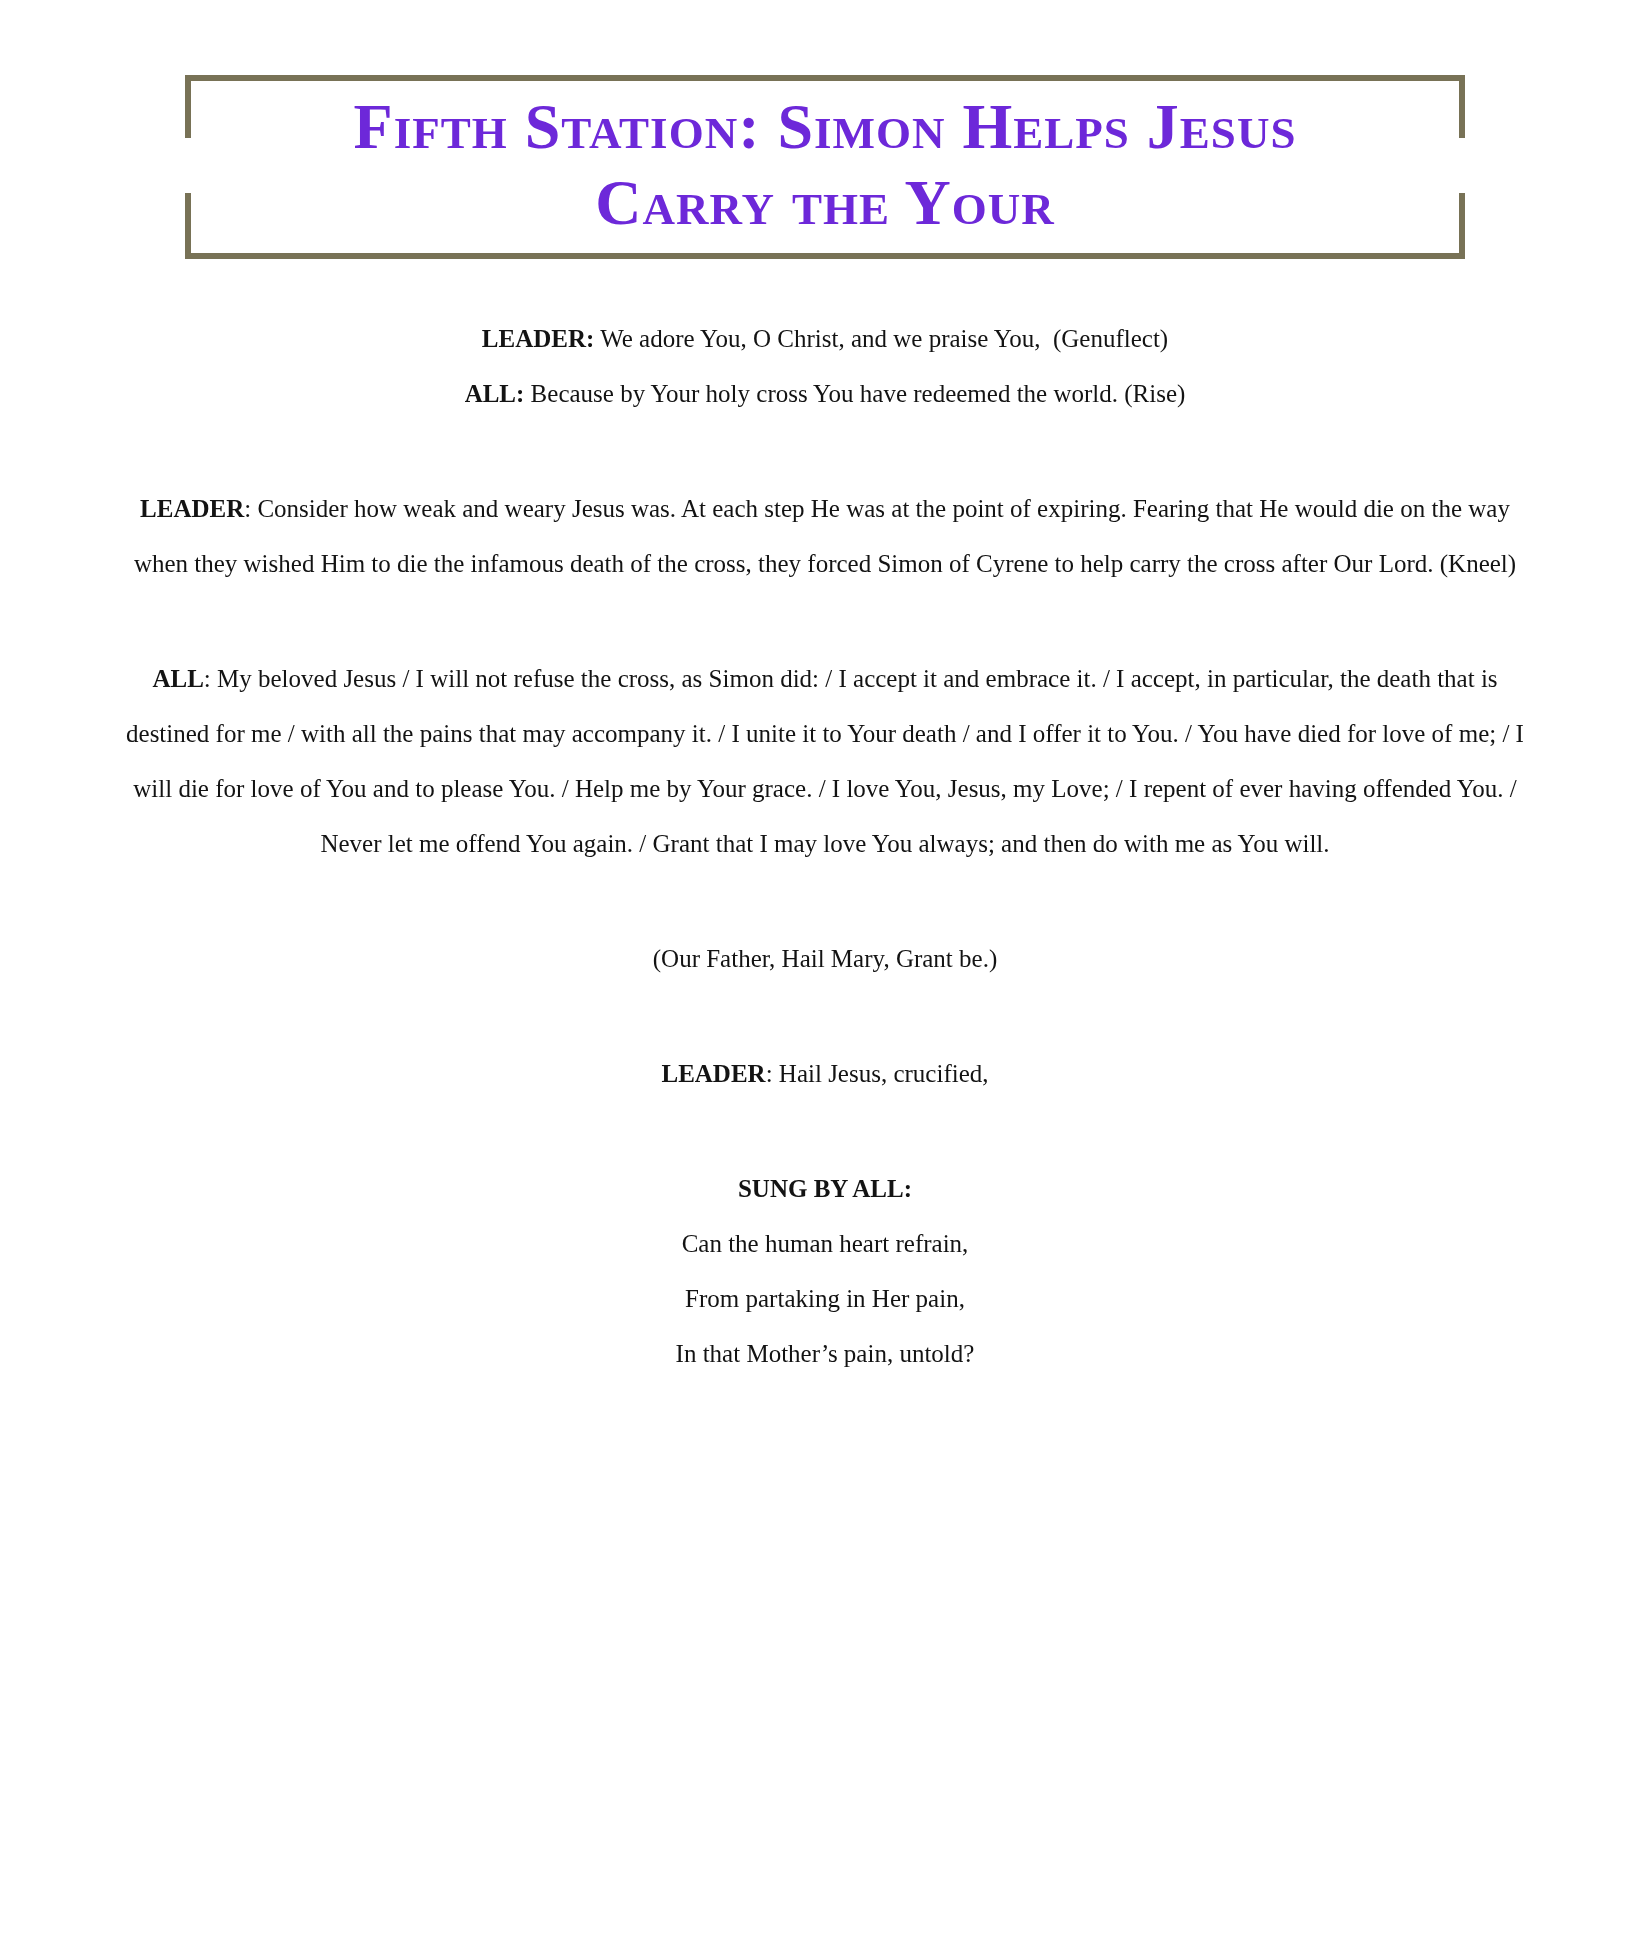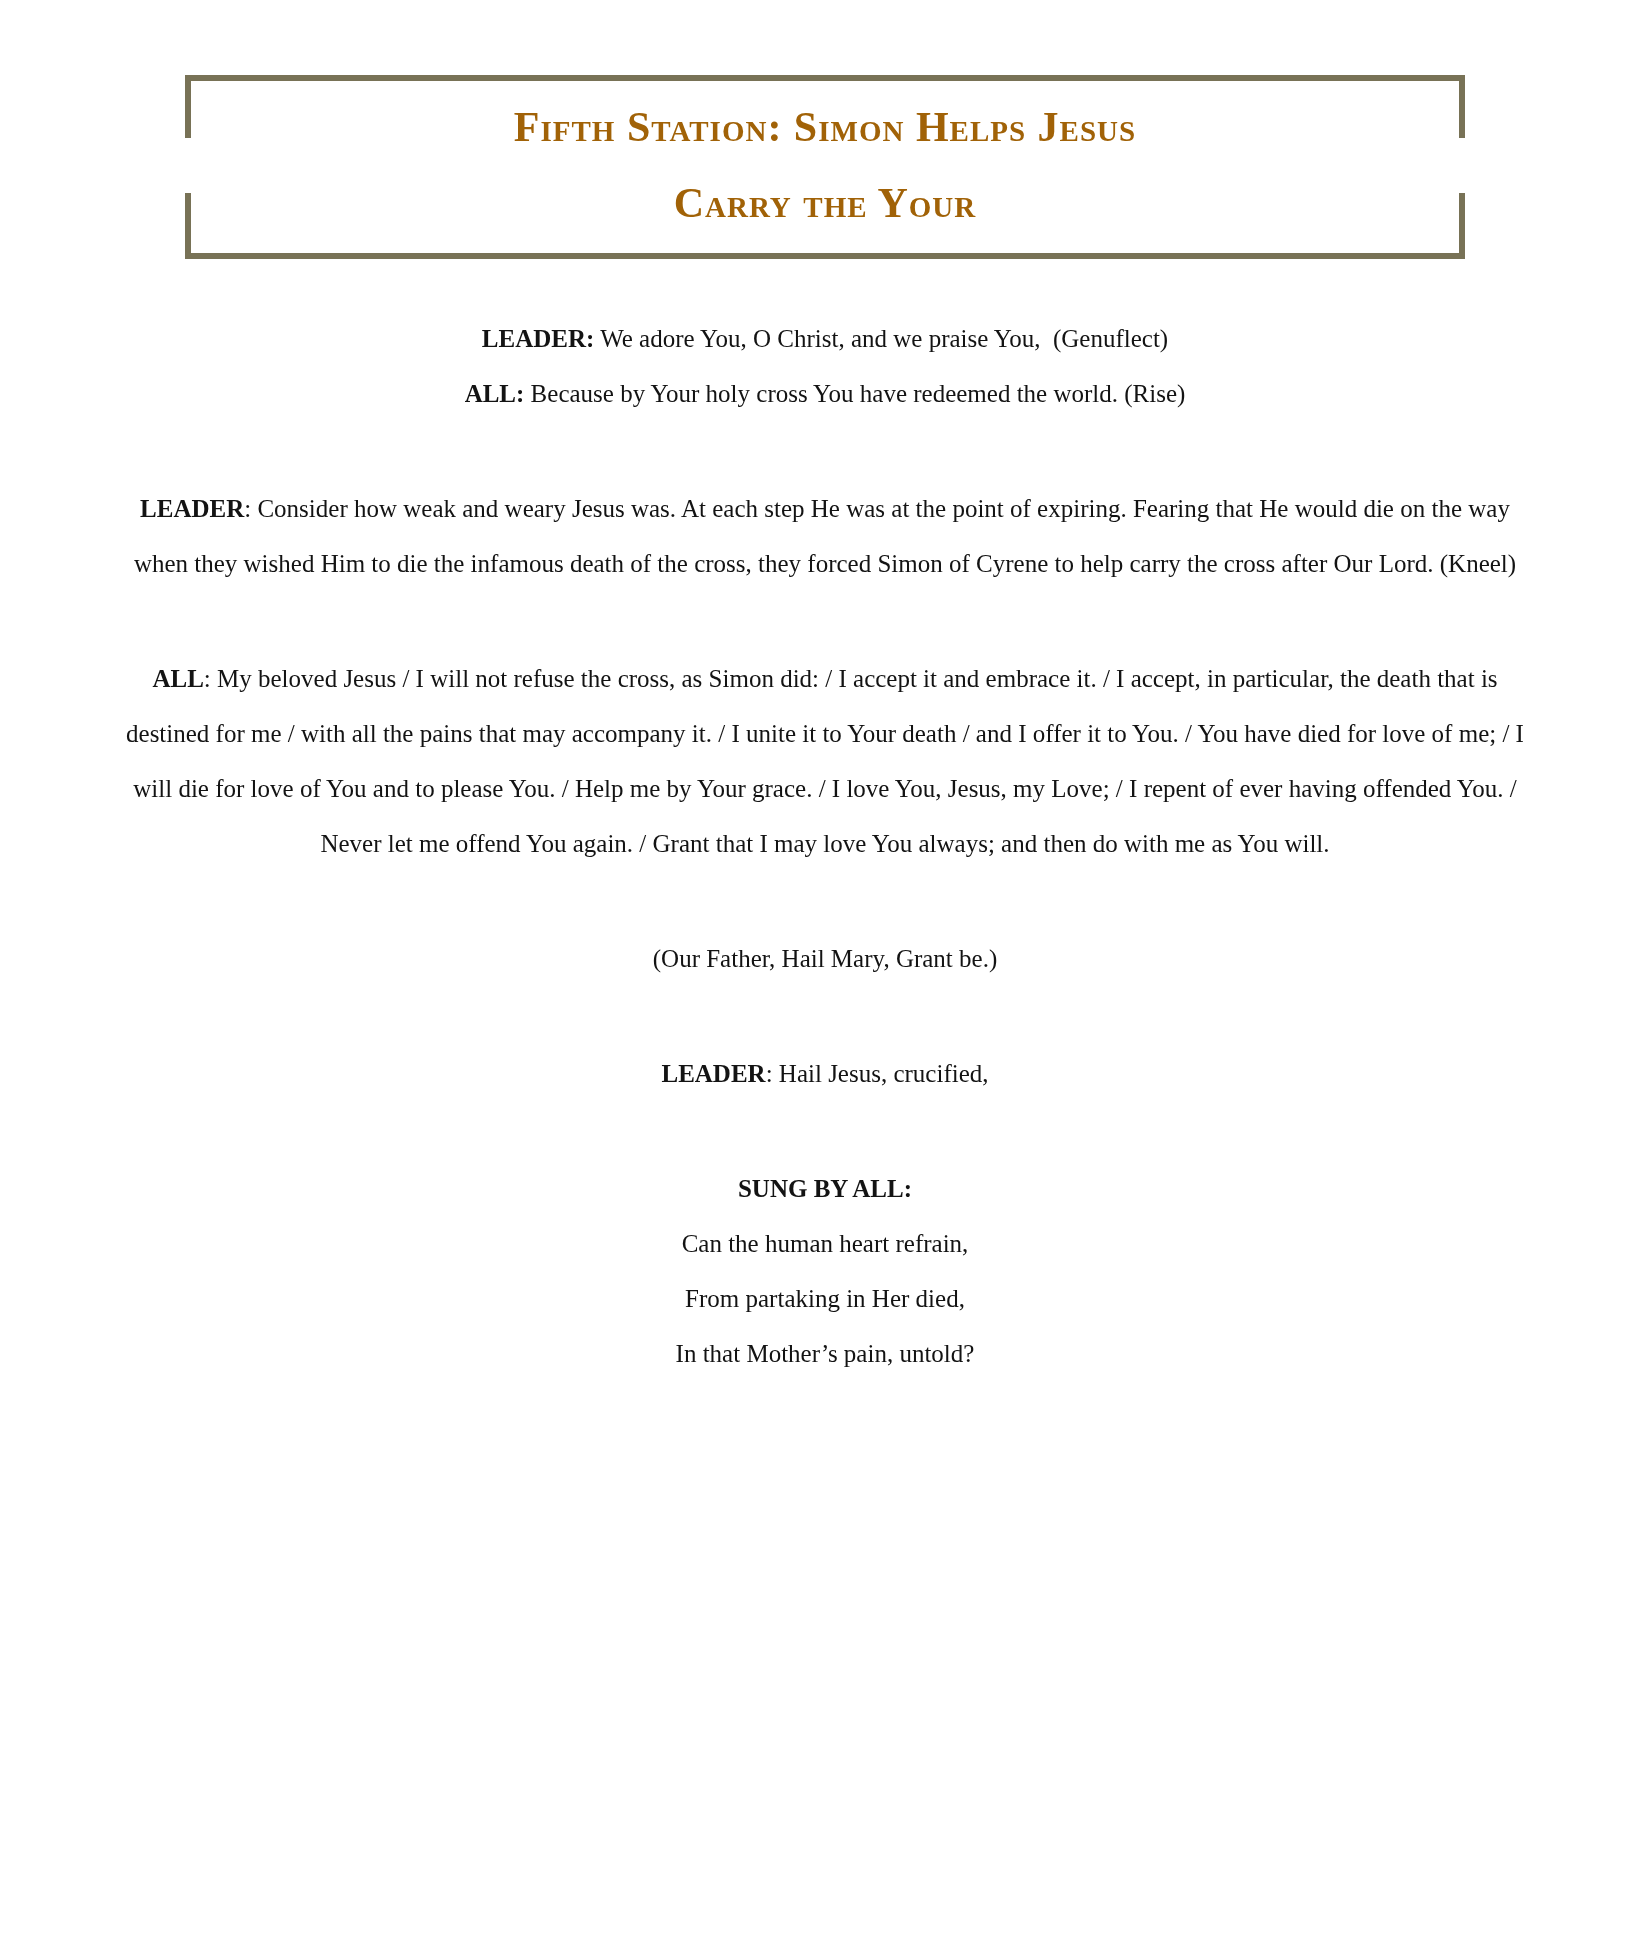--- a/index.html
+++ b/index.html
@@ -38,26 +38,26 @@
     position: absolute;
     width: 6px;
     background: var(--frame);
   }
   .corner.tl { left: 0;  top: 0;    height: 57px; }
   .corner.tr { right: 0; top: 0;    height: 57px; }
   .corner.bl { left: 0;  bottom: 0; height: 60px; }
   .corner.br { right: 0; bottom: 0; height: 60px; }
 
   .page-title {
-    font-size: 42px;
+    font-size: 64px;
     font-weight: bold;
     font-variant: small-caps;
     letter-spacing: 1px;
     line-height: 76px;
-    color: #a16207;
+    color: #6d28d9;
   }
   .page-title .tline { white-space: nowrap; }
 
   
   .content {
     width: 1430px;
     margin: 52px auto 0 auto;
     text-align: center;
     font-size: 25px;
     line-height: 55px;
@@ -93,18 +93,18 @@
     <p class="block">(Our Father, Hail Mary, Grant be.)</p>
 
 
     <div class="block">
       <div><span class="b">LEADER</span><span>: Hail Jesus, crucified,</span></div>
     </div>
 
     <div class="block">
       <div class="b">SUNG BY ALL:</div>
       <div>Can the human heart refrain,</div>
-      <div>From partaking in Her died,</div>
+      <div>From partaking in Her pain,</div>
       <div>In that Mother’s pain, untold?</div>
     </div>
 
   </div>
 </div>
 
 </body></html>

